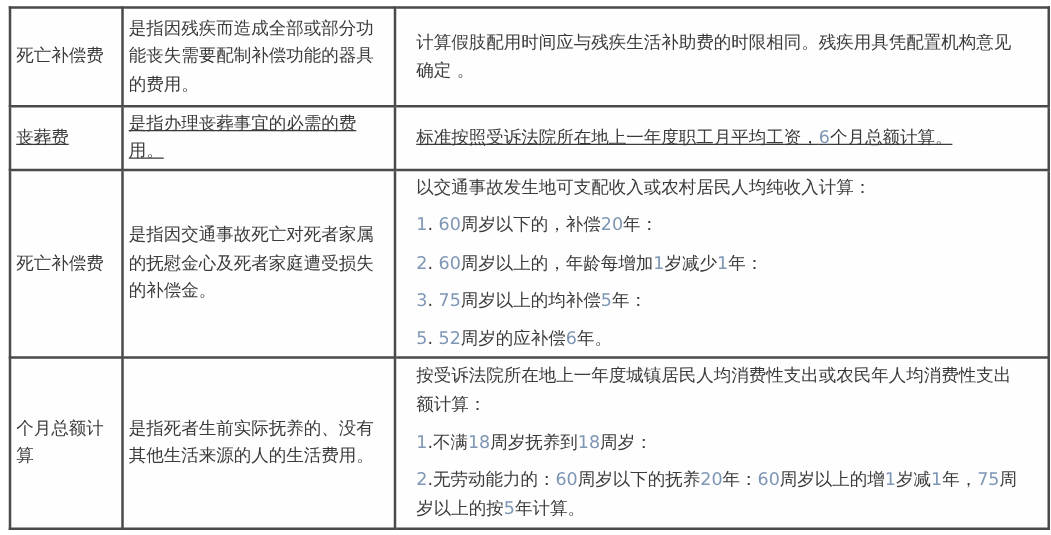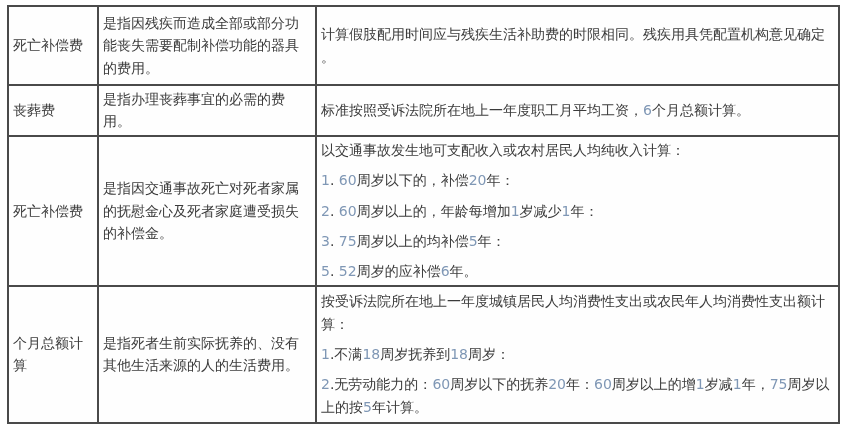--- a/index.html
+++ b/index.html
@@ -31,26 +31,26 @@
     font-size: 14px;
     line-height: 1.6;
     word-break: break-all;
     overflow: hidden;
   }
   col.c-name     { width: 90px;  }
   col.c-def      { width: 218px; }
   col.c-standard { width: 523px; }
 
   tr.r1 { height: 79px;  }
-  tr.r2 { height: 42px;  }
+  tr.r2 { height: 42px; text-decoration: underline;  }
   tr.r3 { height: 150px; }
   tr.r4 { height: 137px; }
 
   td p {
-    margin: 8px 0;
+    margin: 8px 12px;
   }
   td p:first-child { margin-top: 0; }
   td p:last-child  { margin-bottom: 0; }
 
   
   .num { color: #7f97b5; }
 </style>
 </head>
 <body>
 

